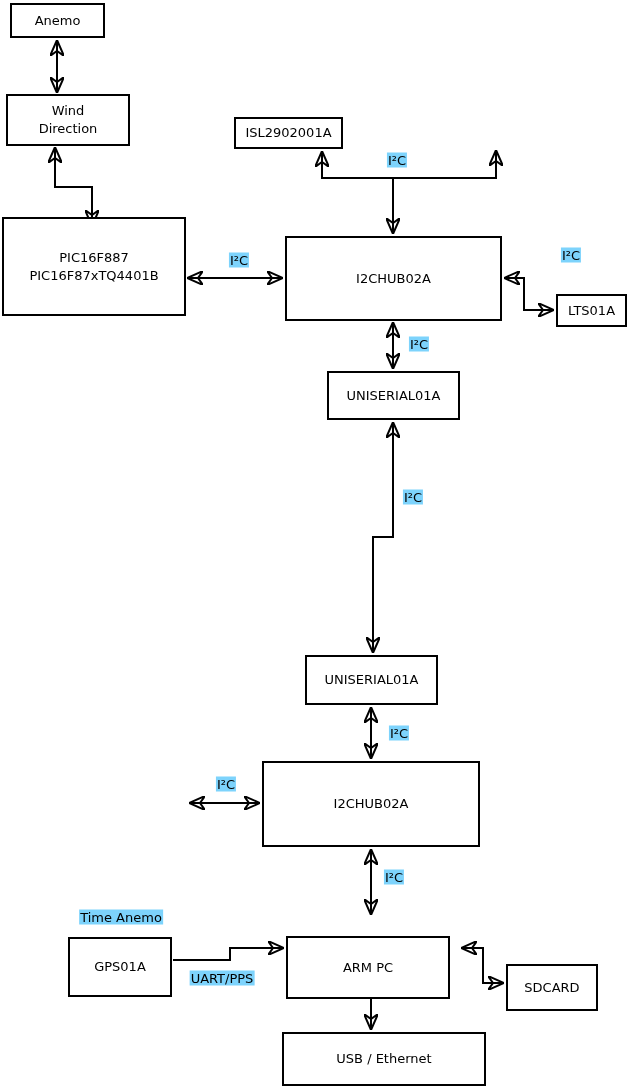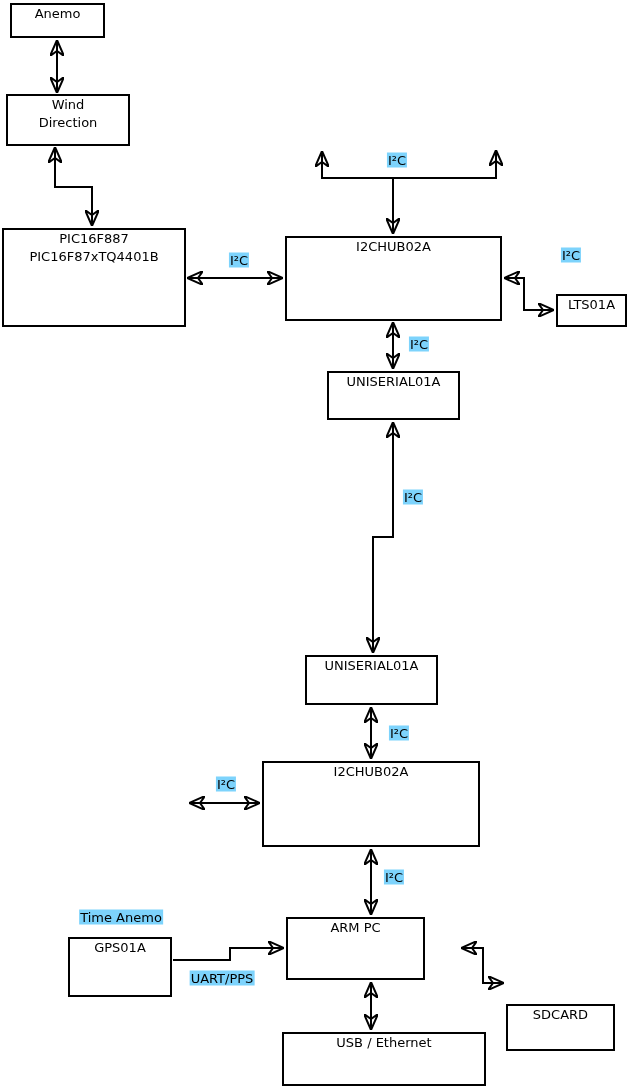--- a/index.html
+++ b/index.html
@@ -21,21 +21,21 @@
     fill: none;
     stroke: #000000;
     stroke-width: 2;
   }
   .node {
     position: absolute;
     box-sizing: border-box;
     border: 2px solid #000000;
     background: #ffffff;
     display: flex;
-    align-items: flex-start;
+    align-items: center;
     justify-content: center;
     text-align: center;
   }
   .node-label {
     font-size: 13px;
     line-height: 1.35;
     white-space: pre-line;
   }
   .edge-label {
     position: absolute;
@@ -75,25 +75,28 @@
 
   <div class="node" style="left:10px; top:3px; width:95px; height:35px">
     <span class="node-label">Anemo</span>
   </div>
 
   <div class="node" style="left:6px; top:94px; width:124px; height:52px">
     <span class="node-label">Wind
 Direction</span>
   </div>
 
-  <div class="node" style="left:2px; top:228px; width:184px; height:99px">
+  <div class="node" style="left:2px; top:217px; width:184px; height:99px">
     <span class="node-label">PIC16F887
 PIC16F87xTQ4401B</span>
   </div>
 
+  <div class="node" style="left:234px; top:117px; width:109px; height:32px">
+    <span class="node-label">ISL2902001A</span>
+  </div>
 
 
   <div class="node" style="left:285px; top:236px; width:217px; height:85px">
     <span class="node-label">I2CHUB02A</span>
   </div>
 
   <div class="node" style="left:556px; top:294px; width:71px; height:33px">
     <span class="node-label">LTS01A</span>
   </div>
 
@@ -107,25 +110,25 @@
 
 
   <div class="node" style="left:262px; top:761px; width:218px; height:86px">
     <span class="node-label">I2CHUB02A</span>
   </div>
 
   <div class="node" style="left:68px; top:937px; width:104px; height:60px">
     <span class="node-label">GPS01A</span>
   </div>
 
-  <div class="node" style="left:286px; top:917px; width:139px; height:63px">
+  <div class="node" style="left:286px; top:936px; width:164px; height:63px">
     <span class="node-label">ARM PC</span>
   </div>
 
-  <div class="node" style="left:506px; top:1004px; width:109px; height:47px">
+  <div class="node" style="left:506px; top:964px; width:92px; height:47px">
     <span class="node-label">SDCARD</span>
   </div>
 
   <div class="node" style="left:282px; top:1032px; width:204px; height:54px">
     <span class="node-label">USB / Ethernet</span>
   </div>
 
   <div class="edge-label" style="left:239px; top:260px">I²C</div>
   <div class="edge-label" style="left:397px; top:160px">I²C</div>
   <div class="edge-label" style="left:571px; top:255px">I²C</div>

